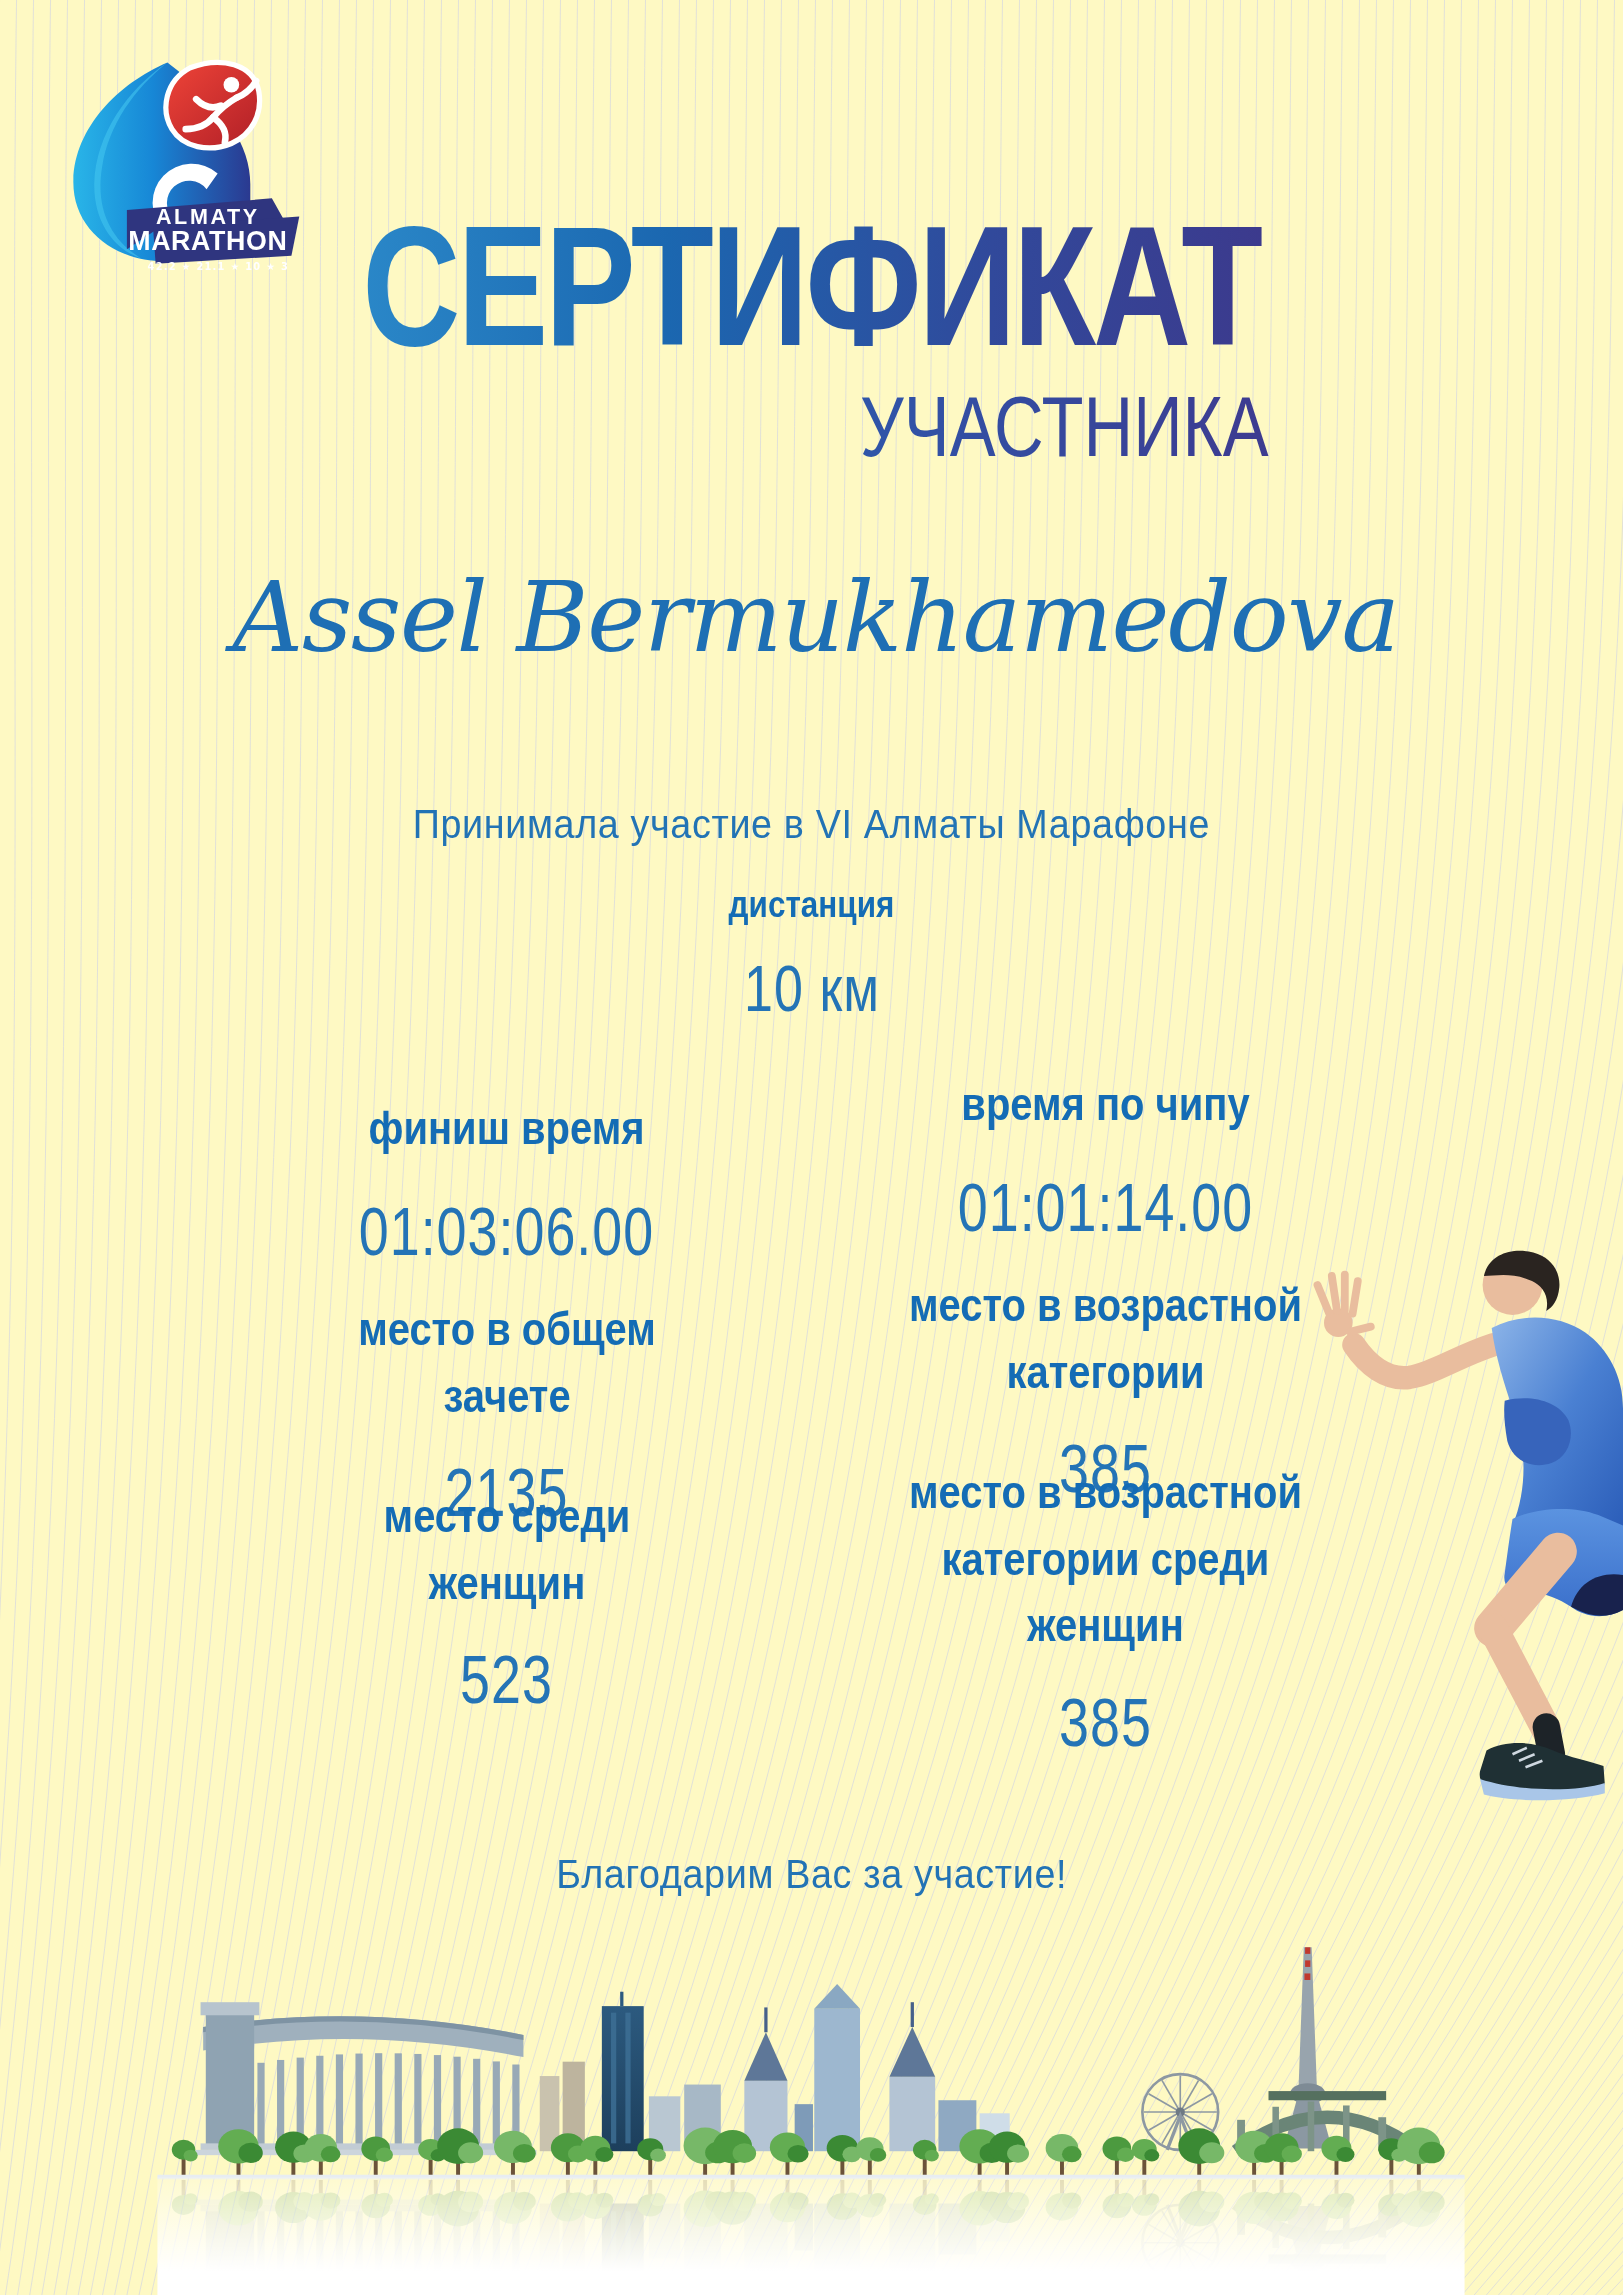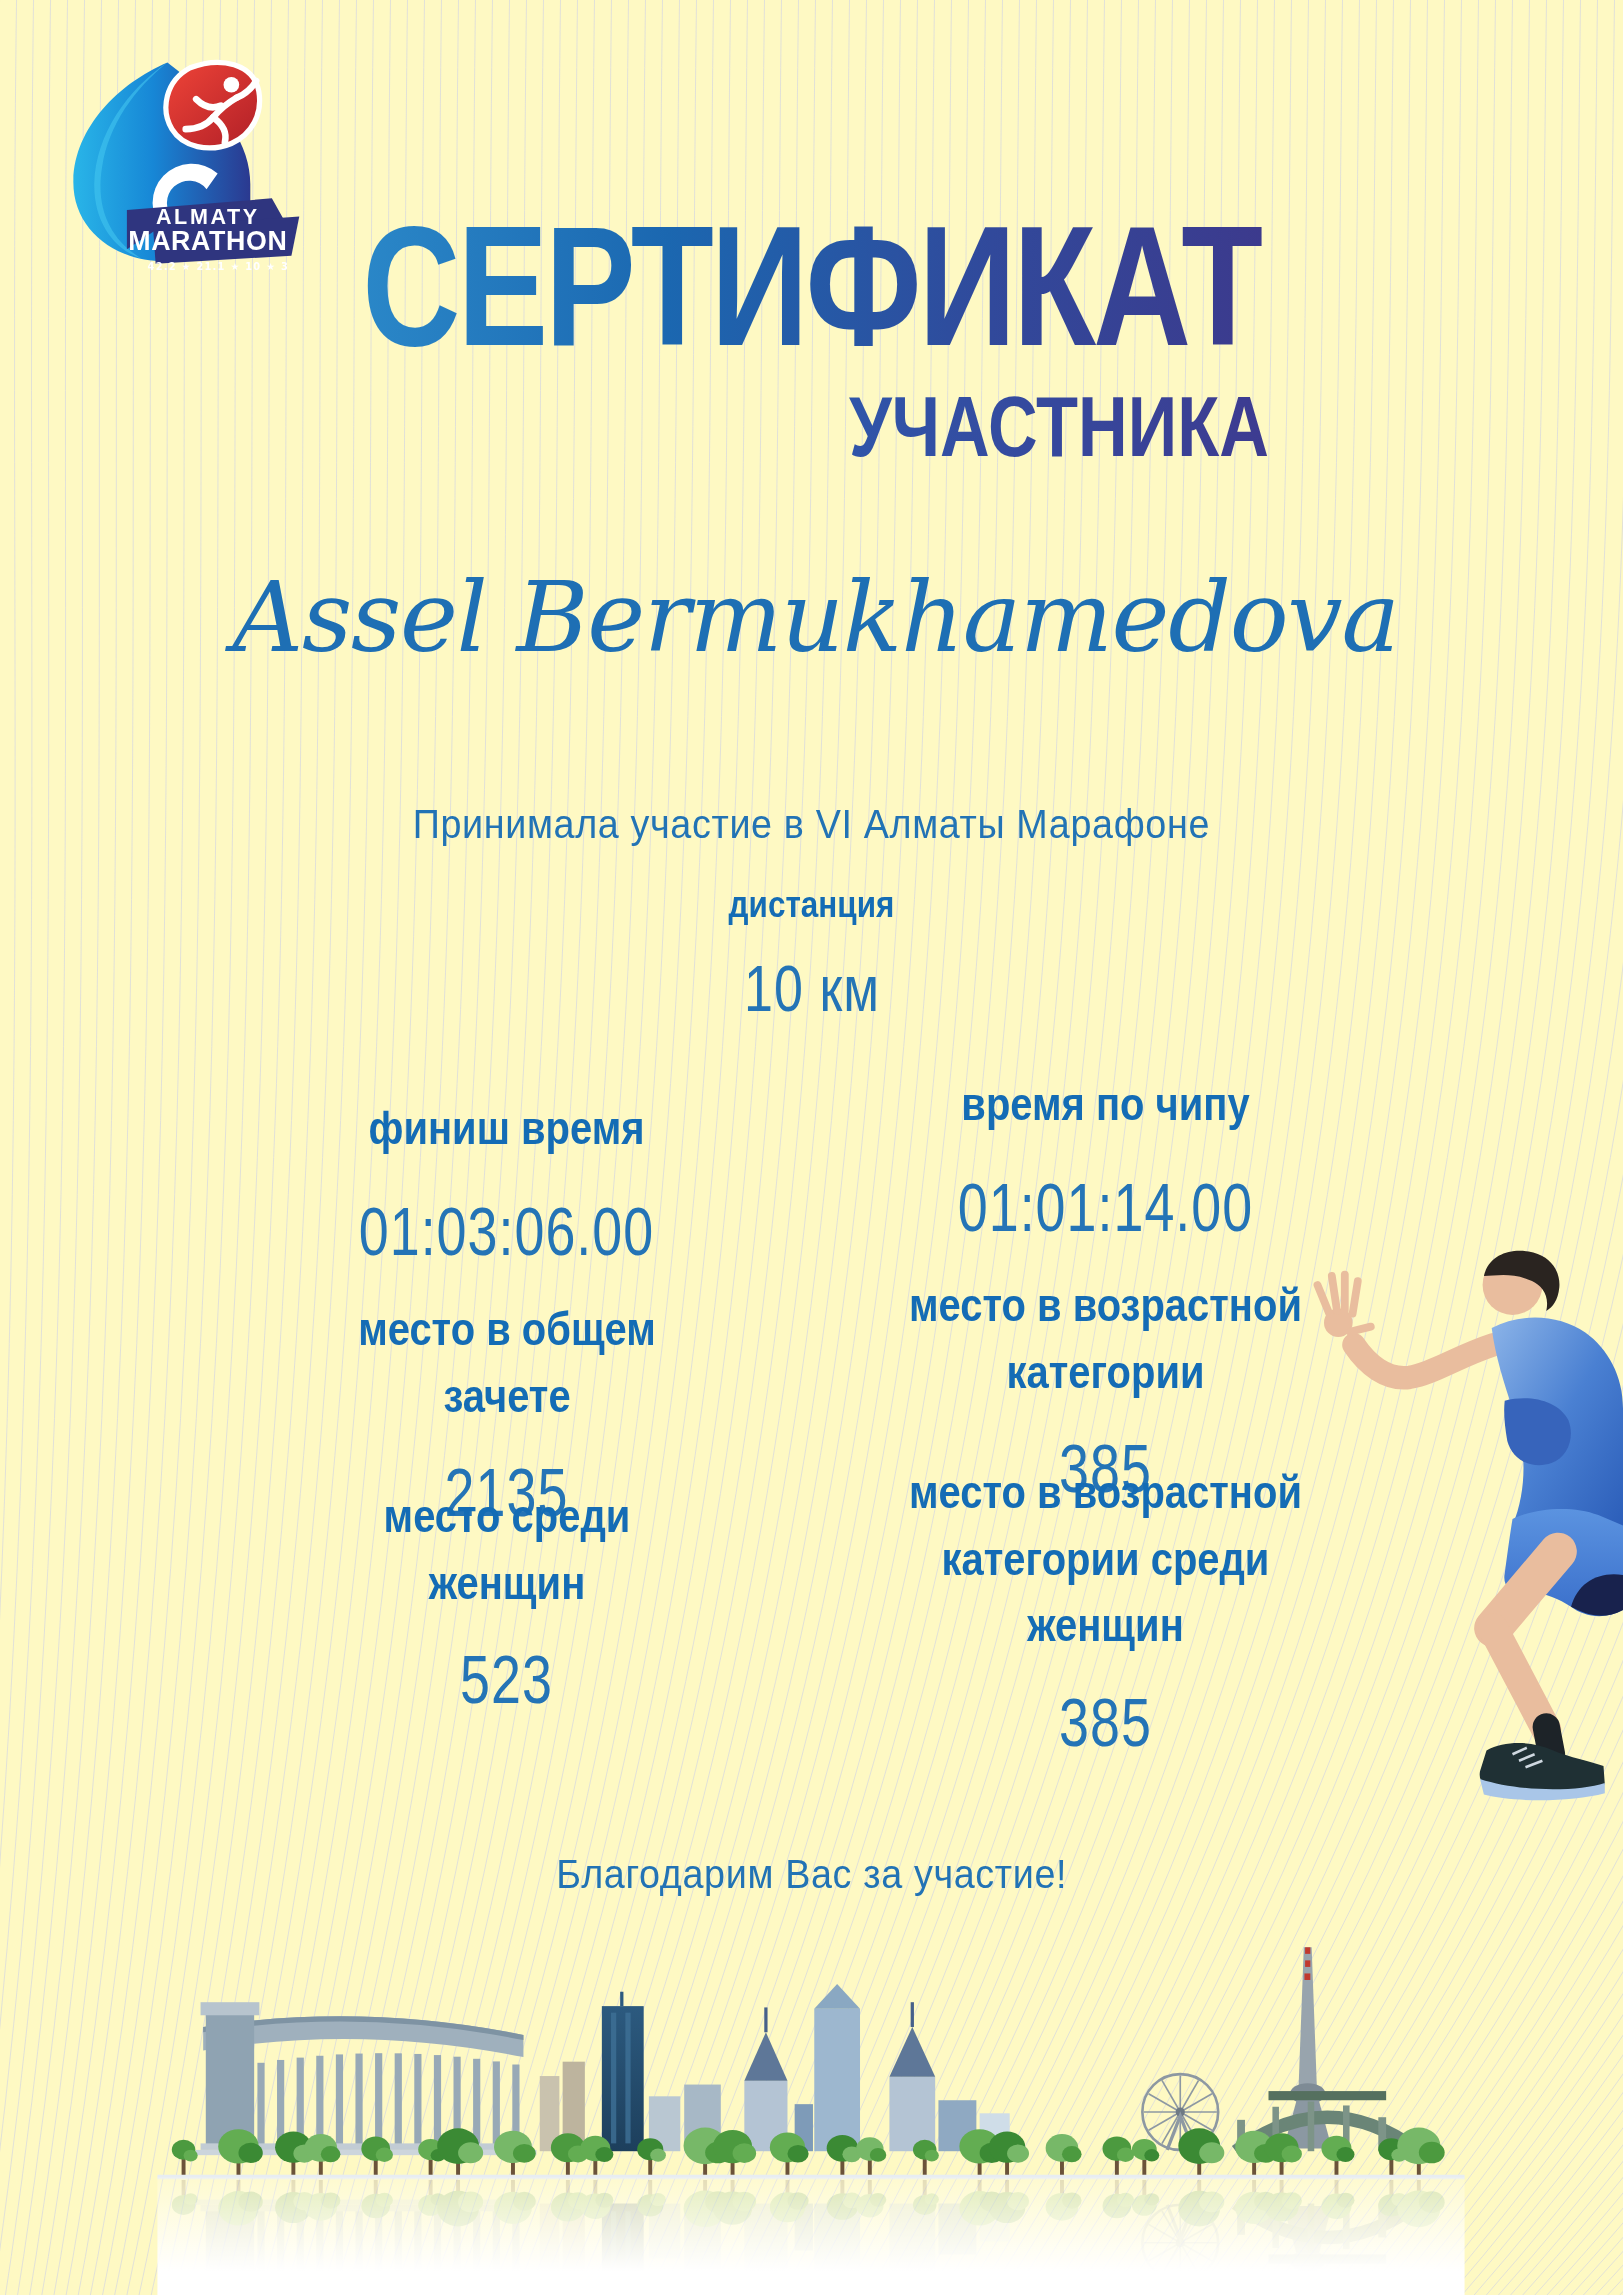--- a/index.html
+++ b/index.html
@@ -15,21 +15,21 @@
 
   .abs{position:absolute;}
   .center{left:0;right:0;text-align:center;}
 
   
   .logo{left:56px;top:56px;z-index:3;}
   .title{top:201px;z-index:2;font-weight:bold;font-size:170px;line-height:1;letter-spacing:-3.9px;}
   .title .cond{display:inline-block;transform:scaleX(.80);transform-origin:50% 50%;
     background:linear-gradient(90deg,#2a87c8 0%,#1b67b0 34%,#31499b 70%,#3c3a8d 100%);
     -webkit-background-clip:text;background-clip:text;color:transparent;}
-  .subtitle{top:383px;right:354px;z-index:2;font-weight:bold;font-size:86px;line-height:1;text-align:right;}
+  .subtitle{top:383px;right:354px;z-index:2;font-weight:normal;font-size:86px;line-height:1;text-align:right;}
   .subtitle .cond{display:inline-block;transform:scaleX(.80);transform-origin:100% 50%;
     background:linear-gradient(90deg,#2f55a9 0%,#3d3b90 100%);
     -webkit-background-clip:text;background-clip:text;color:transparent;}
 
   
   .name{top:560px;z-index:2;font-family:"DejaVu Serif",serif;font-style:italic;
     font-size:98px;color:#1e6fb4;letter-spacing:-1.3px;padding-left:8px;}
   .participation{top:801px;z-index:2;font-size:41px;color:#2273b5;letter-spacing:0.7px;}
   .participation .cond{display:inline-block;transform:scaleX(.92);}
 

